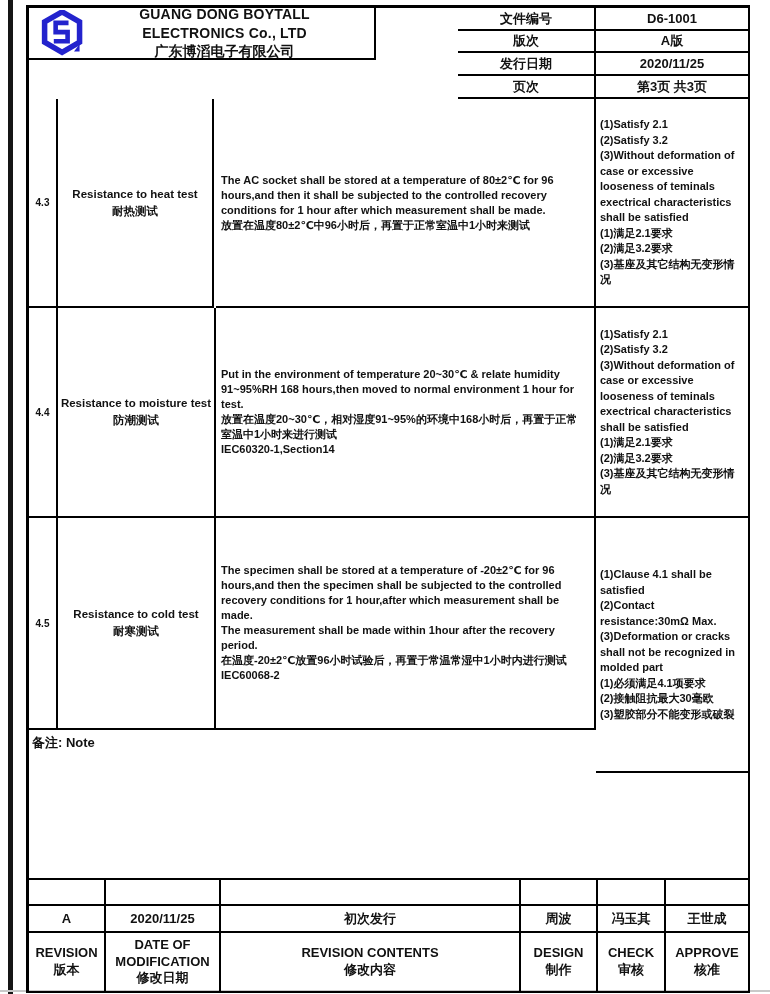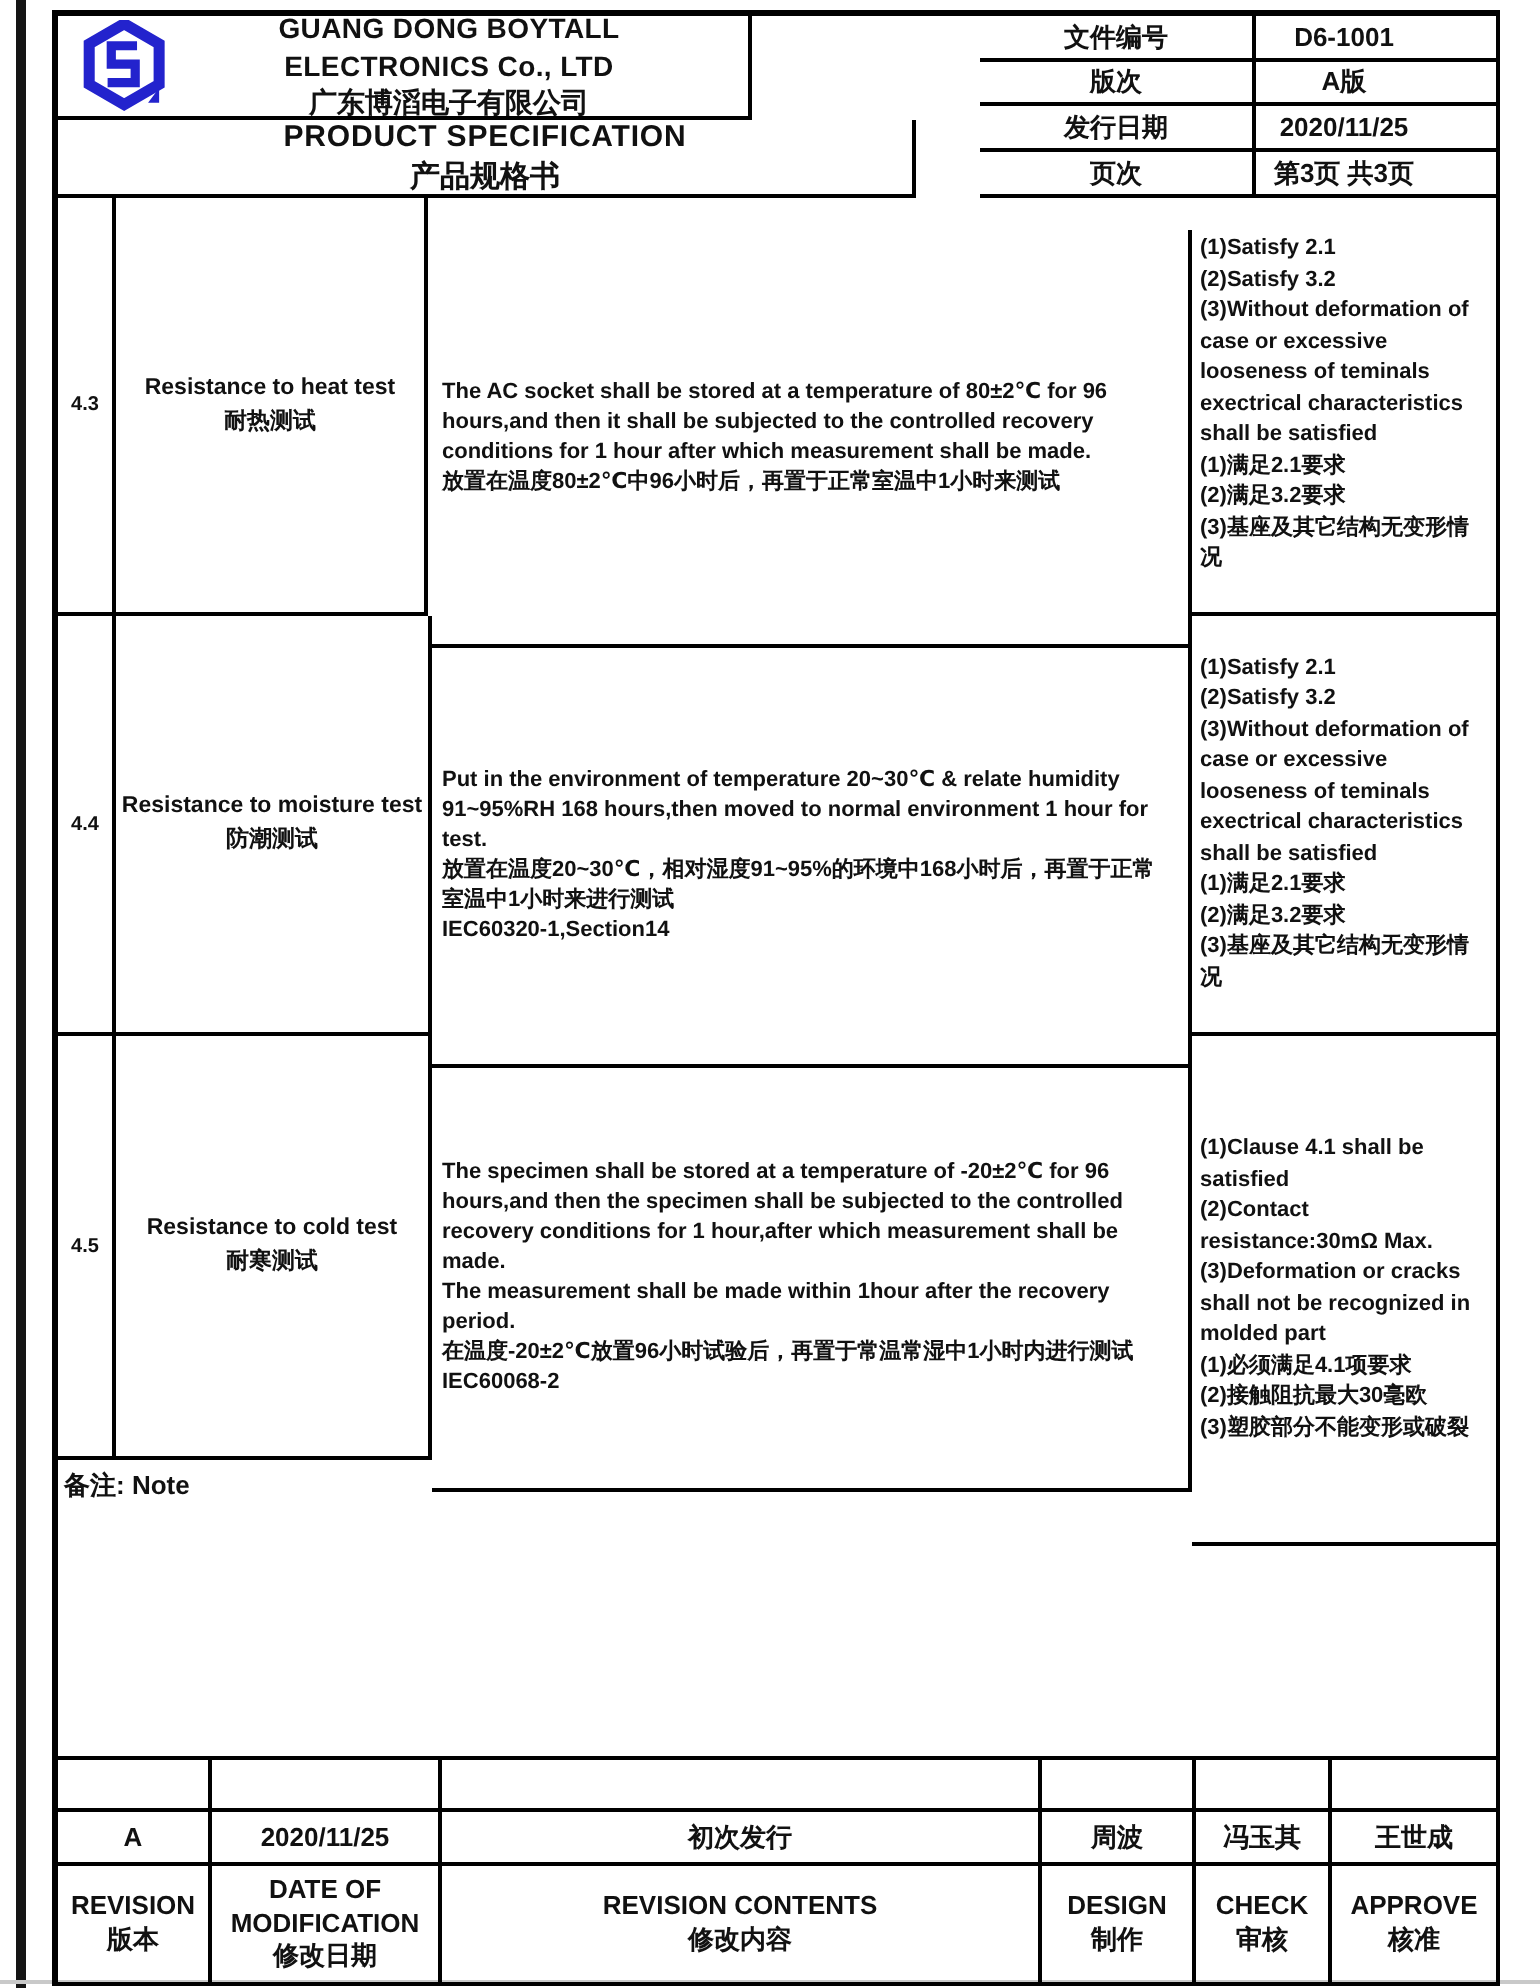--- a/index.html
+++ b/index.html
@@ -24,27 +24,27 @@
   .top{justify-content:flex-start;}
 
   
   .company-cell{flex-direction:row;justify-content:flex-start;}
   .logo-box{width:52px;height:46px;margin-left:8px;flex:0 0 auto;display:flex;align-items:center;justify-content:center;}
   .company-text{flex:1 1 auto;text-align:center;line-height:1.35;padding-right:14px;}
   .company-en{font-size:14px;font-weight:bold;letter-spacing:.2px;}
   .company-cn{font-size:14px;font-weight:bold;}
   .title-en{font-size:15px;font-weight:bold;letter-spacing:.4px;line-height:1.3;}
   .title-cn{font-size:15px;font-weight:bold;line-height:1.3;}
-  .meta-label{font-size:13px;font-weight:bold;margin-left:32px;}
+  .meta-label{font-size:13px;font-weight:bold;}
   .meta-value{font-size:13px;font-weight:bold;}
 
   
   .spec-no{font-size:10px;font-weight:bold;}
   .spec-name{font-size:11.5px;font-weight:bold;line-height:1.45;}
-  .spec-method{font-size:11px;font-weight:600;line-height:15px;text-align:left;align-items:flex-start;padding:6px 6px 6px 5px;margin-top:16px;}
+  .spec-method{font-size:11px;font-weight:600;line-height:15px;text-align:left;align-items:flex-start;padding:6px 6px 6px 5px;}
   .spec-req{font-size:11px;font-weight:600;line-height:15.5px;text-align:left;align-items:flex-start;padding:6px 4px 6px 4px;}
 
   .note-cell{font-size:13px;font-weight:bold;padding:4px 3px;}
 
   
   .rev-val{font-size:13px;font-weight:bold;}
   .rev-head{font-size:13px;font-weight:bold;line-height:1.3;}
 </style>
 </head>
 <body>
@@ -62,24 +62,20 @@
           <path d="M31 14 H17 V24 H30 V34 H15" fill="none" stroke="#2323cd" stroke-width="5"></path>
           <polygon points="37,45 43,37 43,45" fill="#2323cd"></polygon>
         </svg>
       </div>
       <div class="company-text">
         <div class="company-en">GUANG DONG BOYTALL ELECTRONICS Co., LTD</div>
         <div class="company-cn">广东博滔电子有限公司</div>
       </div>
     </div>
 
-    <div class="cell" style="left:0;top:52px;width:429px;height:39px;">
-      <div class="title-en">PRODUCT SPECIFICATION</div>
-      <div class="title-cn">产品规格书</div>
-    </div>
 
     <div class="cell meta-label" style="left:429px;top:0;width:138px;height:23px;">文件编号</div>
     <div class="cell meta-value" style="left:567px;top:0;width:154px;height:23px;">D6-1001</div>
 
     <div class="cell meta-label" style="left:429px;top:23px;width:138px;height:22px;">版次</div>
     <div class="cell meta-value" style="left:567px;top:23px;width:154px;height:22px;">A版</div>
 
     <div class="cell meta-label" style="left:429px;top:45px;width:138px;height:23px;">发行日期</div>
     <div class="cell meta-value" style="left:567px;top:45px;width:154px;height:23px;">2020/11/25</div>
 

